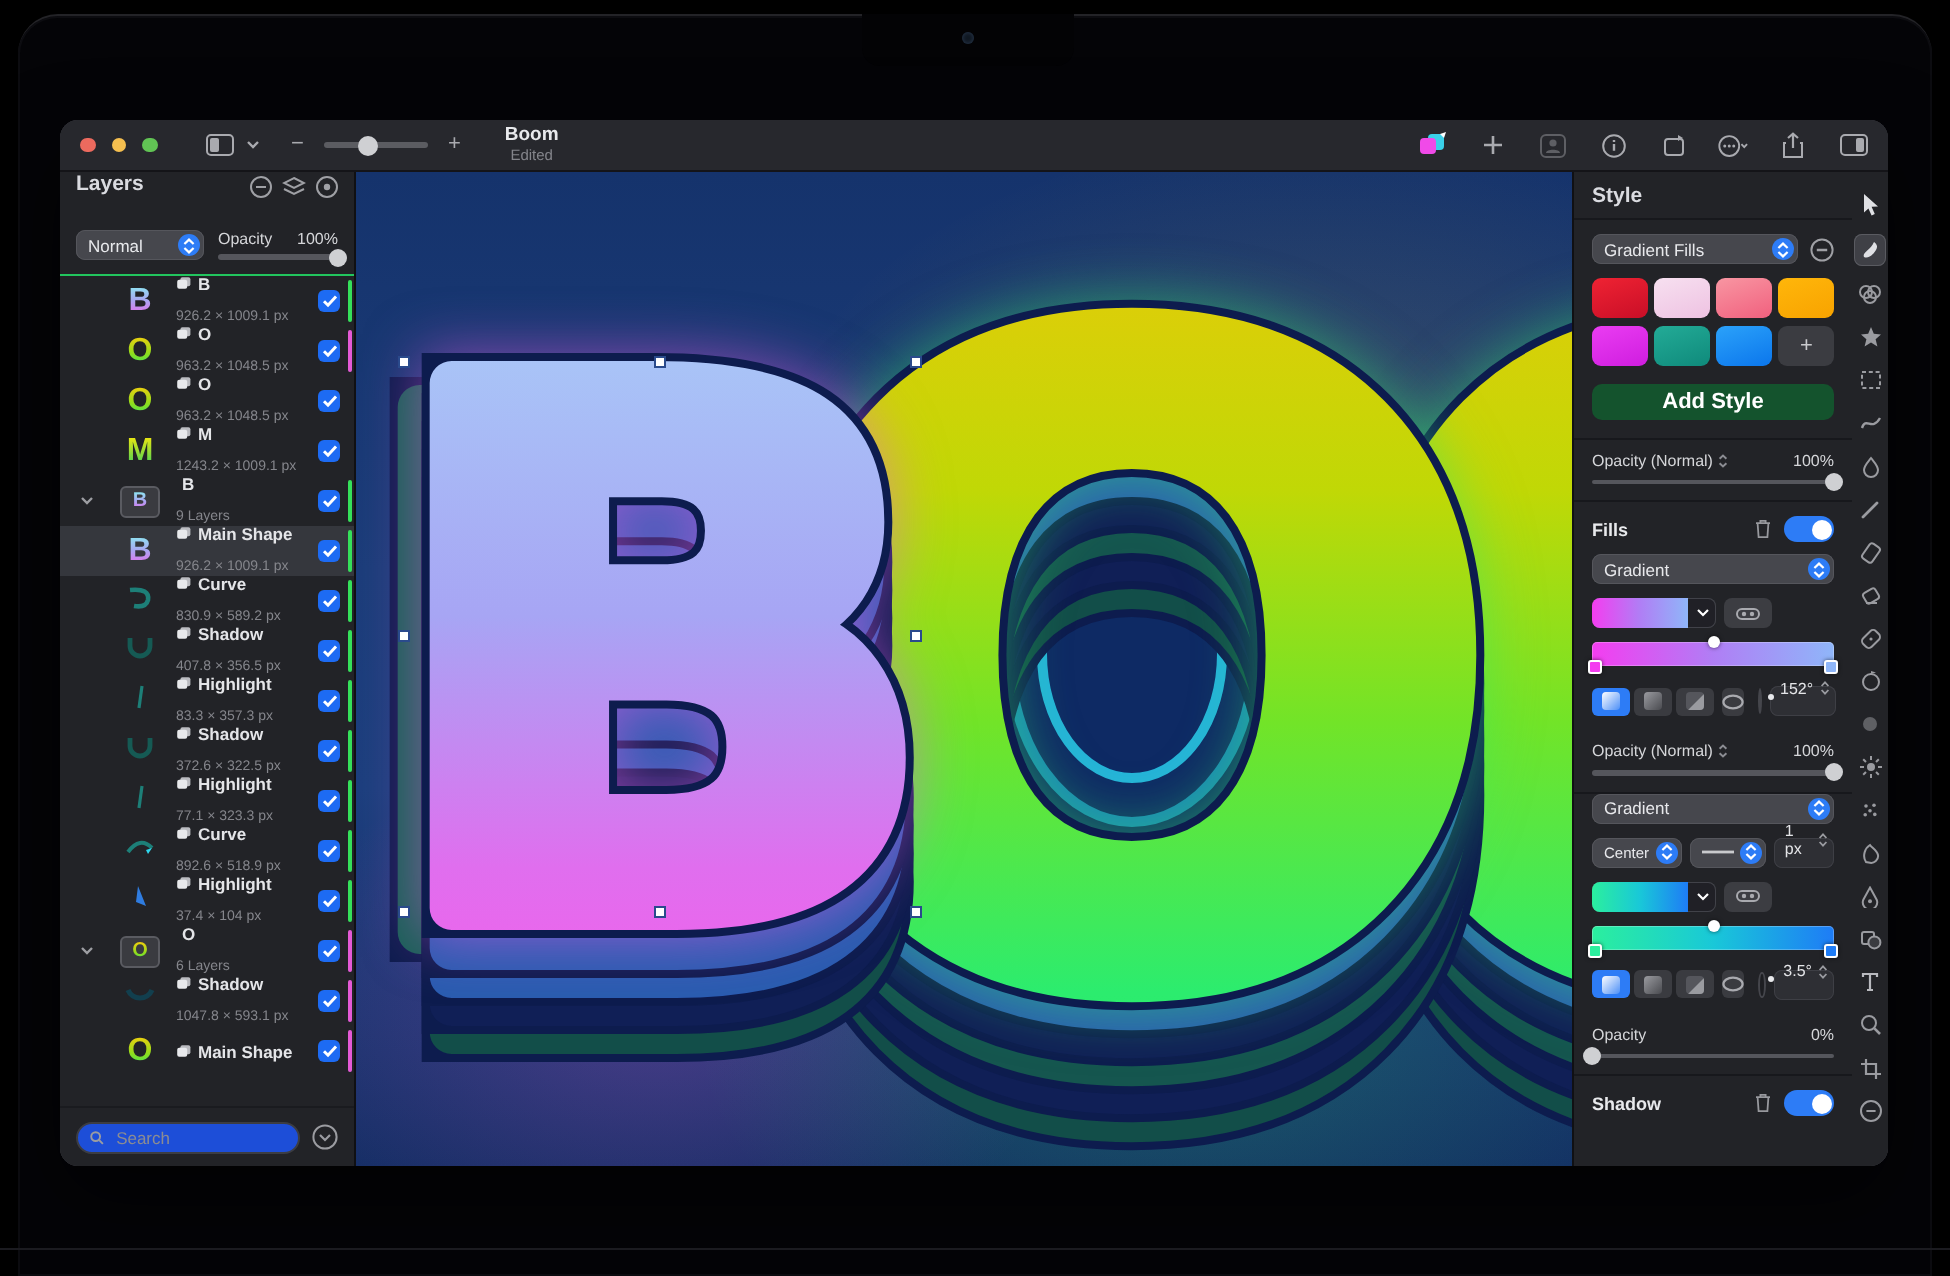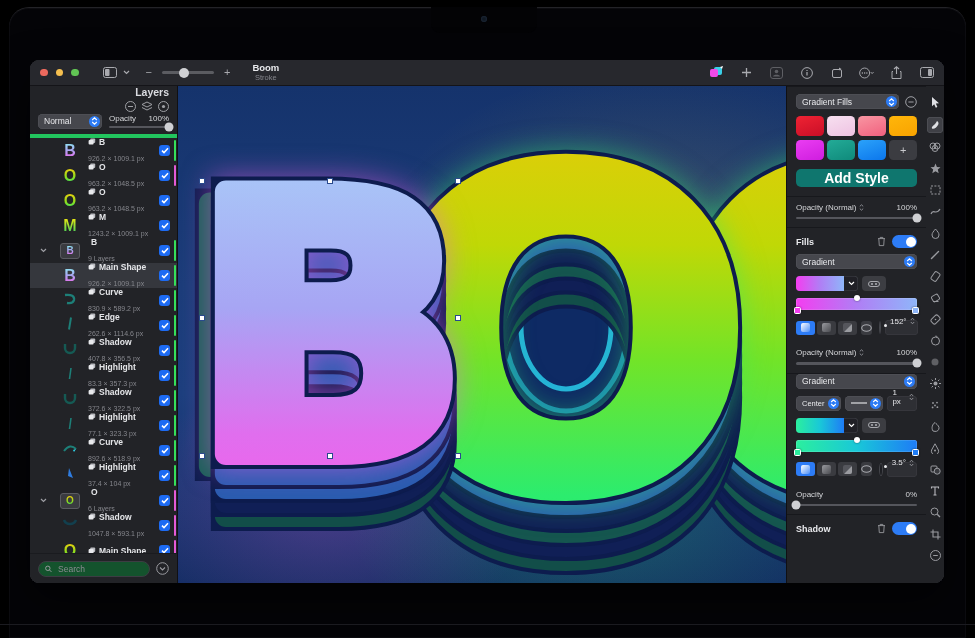--- a/index.html
+++ b/index.html
@@ -36,24 +36,24 @@
   .tb-title .t{font-size:9.5px;font-weight:bold;color:#e8e9ec;}
   .tb-title .s{font-size:7.5px;color:#84858b;}
   .tb-right{margin-left:auto;display:flex;align-items:center;gap:15px;}
   .tb-right .tb-ic{width:15px;height:14px;}
 
   
   .main{position:absolute;left:0;top:26px;right:0;bottom:0;}
 
   
   .layers{position:absolute;left:0;top:0;bottom:0;width:148px;background:#222327;border-right:1px solid #101013;}
-  .lp-head{height:22px;display:flex;align-items:flex-end;padding:0 8px;flex-direction:column;}
+  .lp-head{height:22px;display:flex;align-items:flex-start;padding:0 8px;}
   .lp-title{font-size:10.5px;font-weight:bold;color:#dadbe0;}
   .lp-icons{margin-left:auto;display:flex;gap:5px;color:#9fa0a5;}
-  .blendrow{height:30px;display:flex;align-items:center;padding:0 8px;border-bottom:4px solid #22c55e;gap:7px;}
+  .blendrow{height:30px;display:flex;align-items:center;padding:0 8px;border-bottom:1px solid #22c55e;gap:7px;}
   .dd{height:15px;background:#46474d;border-radius:4.5px;display:flex;align-items:center;
       padding:0 2.5px 0 6px;font-size:8.5px;color:#e8e9ec;box-shadow:inset 0 0 0 .5px #55565c;}
   .dd .step{margin-left:auto;width:11px;height:11px;border-radius:50%;background:#2d7cf6;
       display:flex;align-items:center;justify-content:center;}
   .dd.blend{width:64px;flex:none;}
   .opwrap{flex:1;}
   .oprow{display:flex;justify-content:space-between;font-size:8px;color:#d5d6d9;margin-bottom:3px;}
   .track{height:2.5px;background:#55565c;border-radius:2px;position:relative;}
   .knob{position:absolute;top:50%;width:9px;height:9px;border-radius:50%;background:#cfd0d3;transform:translate(-50%,-50%);}
   .knob.full{left:100%;} .knob.zero{left:0%;}
@@ -73,41 +73,41 @@
   .meta{margin-left:6px;min-width:0;}
   .lname{font-size:8.5px;font-weight:bold;color:#e4e5e8;display:flex;align-items:center;gap:3px;white-space:nowrap;}
   .lsize{font-size:7px;color:#85868c;margin-top:1px;white-space:nowrap;}
   .cb{position:absolute;right:7px;width:11px;height:11px;border-radius:3px;background:#1d6bf3;
     display:flex;align-items:center;justify-content:center;}
   .tagbar{position:absolute;right:1px;top:2px;bottom:2px;width:2.5px;border-radius:1px;}
   .tagbar.green{background:#35e05a;} .tagbar.magenta{background:#e45ad6;}
 
   .searcharea{position:absolute;left:0;right:0;bottom:0;height:30px;border-top:1px solid #1a1b1f;
     display:flex;align-items:center;padding:0 8px;gap:6px;}
-  .searchfield{flex:1;height:16px;background:#14532d;border:1px solid #3c3d43;border-radius:8px;
+  .searchfield{flex:1;height:16px;background:#1d4ed8;border:1px solid #3c3d43;border-radius:8px;
     display:flex;align-items:center;padding:0 6px;gap:4px;justify-content:flex-end;}
   .searchfield input{border:0;outline:0;background:transparent;color:#c8c9ce;font-size:8.5px;width:100%;
     font-family:"Liberation Sans",sans-serif;}
   .searchfield input::placeholder{color:#8b8c92;}
 
   
   .canvas{position:absolute;left:148px;top:0;width:608px;height:497px;background:#16346e;}
   .canvas svg{display:block;}
 
   
   .stylep{position:absolute;right:18px;top:0;bottom:0;width:140px;background:#222327;
     border-left:1px solid #101013;padding:0 9px;overflow:hidden;}
   .sp-title{font-size:10.5px;font-weight:bold;color:#dadbe0;padding:6px 0 5px;}
   .hr{height:1px;background:#17181c;margin:0 -9px;}
   .presetrow{display:flex;align-items:center;gap:6px;margin:7px 0 7px;}
   .dd.grow{flex:1;}
   .swgrid{display:grid;grid-template-columns:repeat(4,1fr);gap:3.5px;margin-bottom:9px;}
   .sw{height:20px;border-radius:4.5px;}
   .sw.add{background:#3b3c41;color:#c9cacd;font-size:11px;display:flex;align-items:center;justify-content:center;}
-  .bigbtn{height:18px;border-radius:5px;background:#0f766e;color:#fff;font-size:14px;font-weight:bold;
+  .bigbtn{height:18px;border-radius:5px;background:#14532d;color:#fff;font-size:11px;font-weight:bold;
     display:flex;align-items:center;justify-content:center;margin:8px 0 9px;}
   .sliderblock{padding:6px 0 8px;}
   .slabel{display:flex;align-items:center;font-size:8px;color:#d5d6d9;margin-bottom:5px;}
   .slabel .updn{margin-left:3px;color:#8b8c92;display:flex;}
   .slabel .val{margin-left:auto;}
   .sechead{display:flex;align-items:center;padding:7px 0 6px;}
   .sechead .nm{font-size:9px;font-weight:bold;color:#e8e9ec;}
   .sechead .trash{margin-left:auto;color:#97989d;display:flex;}
   .toggle{width:25px;height:13px;border-radius:7px;background:#2d7cf6;position:relative;margin-left:6px;}
   .toggle i{position:absolute;right:1.5px;top:1.5px;width:10px;height:10px;border-radius:50%;background:#fff;}
@@ -174,21 +174,21 @@
     <div class="tb-group">
       <span class="zoomsign">−</span>
       <span class="zoomtrack">
           <span class="zoomknob"></span>
         </span>
       <span class="zoomsign">+</span>
     </div>
 
     <div class="tb-title">
       <div class="t">Boom</div>
-      <div class="s">Stroke</div>
+      <div class="s">Edited</div>
     </div>
 
     <div class="tb-right" id="tb-right">
         <span class="tb-ic">
           <svg width="15" height="13" viewBox="0 0 15 13">
             <rect x="5" y="1" width="8" height="8" rx="2" fill="#3ad0e8"></rect>
             <rect x="1" y="3" width="8" height="8" rx="2" fill="#f04ae8"></rect>
             <path d="M11 1 l3 -1 -1 3" fill="#fff"></path>
           </svg>
         </span>
@@ -375,37 +375,20 @@
           <div class="lrow">
             <span class="thumb">
               <span><svg width="16" height="15" viewBox="0 0 16 15">
                   <path d="M3 4 Q13 3 12 9 Q11 13 5 12" fill="none" stroke="#1d7f78" stroke-width="2.3"></path>
                 </svg></span>
             </span>
             <span class="meta"><span class="lname"><span><svg width="8" height="7" viewBox="0 0 8 7">
                     <rect x="2.2" y="0.6" width="5" height="4.5" rx="1" fill="#babbc0"></rect>
                     <rect x="0.6" y="1.9" width="5" height="4.5" rx="1" fill="#e8e9ec"></rect>
                   </svg></span>Curve</span><span class="lsize">830.9 × 589.2 px</span></span>
-            <span class="cb">
-              <svg width="8" height="7" viewBox="0 0 8 7">
-                <path d="M1 3.6 L3 5.6 L7 1.2" fill="none" stroke="#fff" stroke-width="1.5"></path>
-              </svg>
-            </span>
-            <span class="tagbar green"></span>
-          </div>
-          <div class="lrow">
-            <span class="thumb">
-              <span><svg width="16" height="15" viewBox="0 0 16 15">
-                  <path d="M9 1.5 L7 13.5" stroke="#1d7f78" stroke-width="2"></path>
-                </svg></span>
-            </span>
-            <span class="meta"><span class="lname"><span><svg width="8" height="7" viewBox="0 0 8 7">
-                    <rect x="2.2" y="0.6" width="5" height="4.5" rx="1" fill="#babbc0"></rect>
-                    <rect x="0.6" y="1.9" width="5" height="4.5" rx="1" fill="#e8e9ec"></rect>
-                  </svg></span>Edge</span><span class="lsize">262.6 × 1114.6 px</span></span>
             <span class="cb">
               <svg width="8" height="7" viewBox="0 0 8 7">
                 <path d="M1 3.6 L3 5.6 L7 1.2" fill="none" stroke="#fff" stroke-width="1.5"></path>
               </svg>
             </span>
             <span class="tagbar green"></span>
           </div>
           <div class="lrow">
             <span class="thumb">
               <span><svg width="16" height="15" viewBox="0 0 16 15">
@@ -723,20 +706,21 @@
             <rect x="277.5" y="367.5" width="5" height="5"></rect>
               <rect x="149.5" y="367.5" width="5" height="5"></rect>
             <rect x="21.5" y="367.5" width="5" height="5"></rect>
               <rect x="21.5" y="229.5" width="5" height="5"></rect>
           </g>
         </g>
       </svg>
     </div>
 
     <div class="stylep">
+      <div class="sp-title">Style</div>
       <div class="hr"></div>
 
       <div class="presetrow">
         <div class="dd grow">
           <span>Gradient Fills</span>
           <span class="step">
             <svg width="7" height="8" viewBox="0 0 7 8">
                 <path d="M1.2 3 L3.5 .8 L5.8 3 M1.2 5 L3.5 7.2 L5.8 5" fill="none" stroke="#fff" stroke-width="1.1"></path>
               </svg>
           </span>

